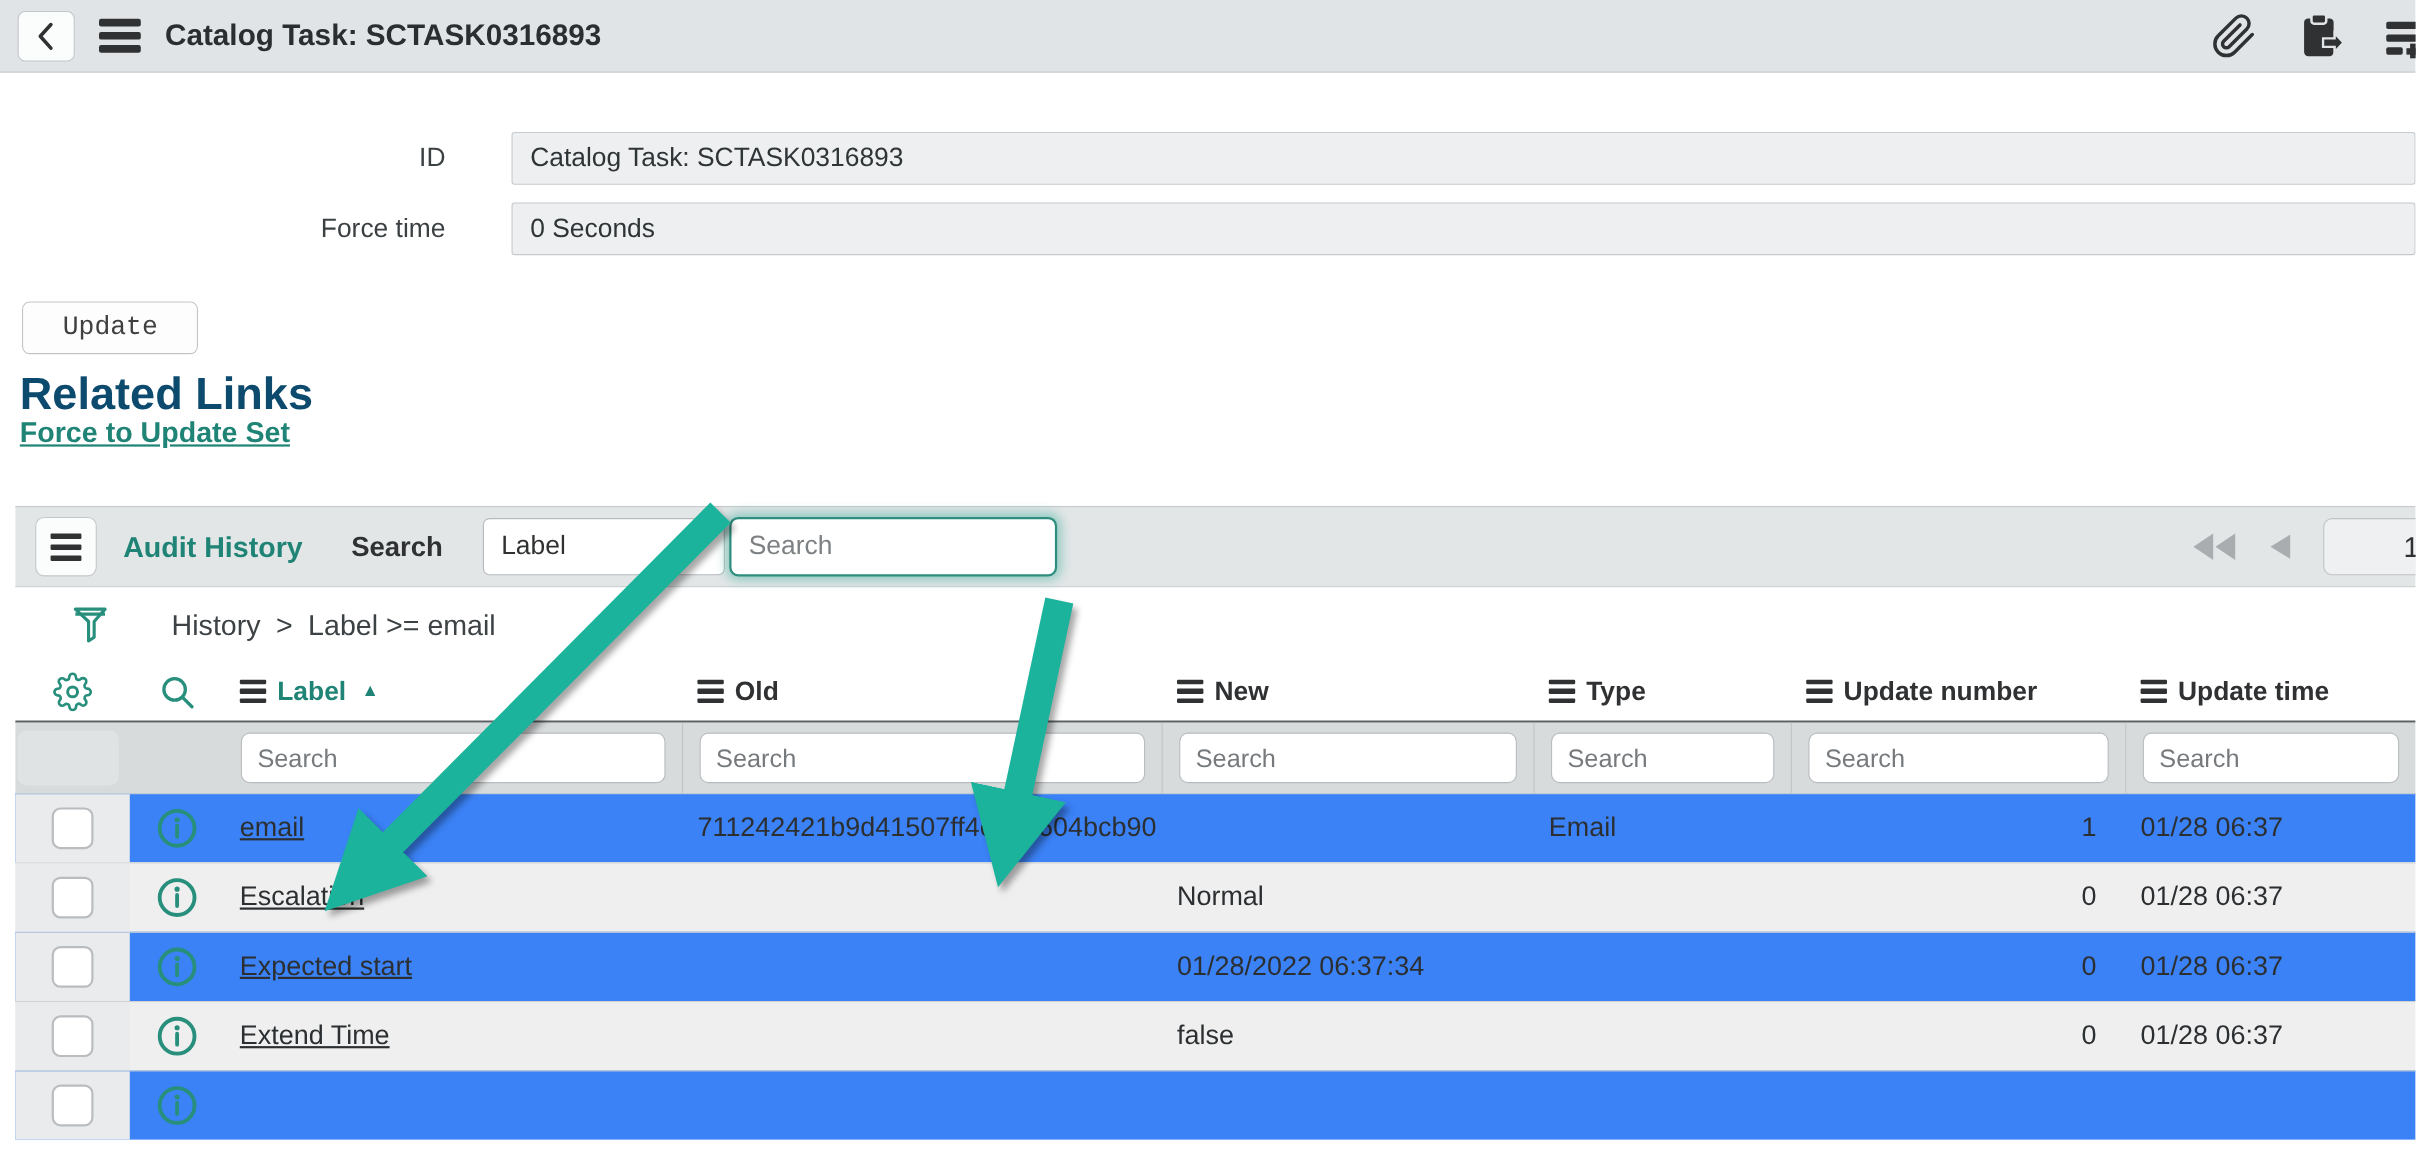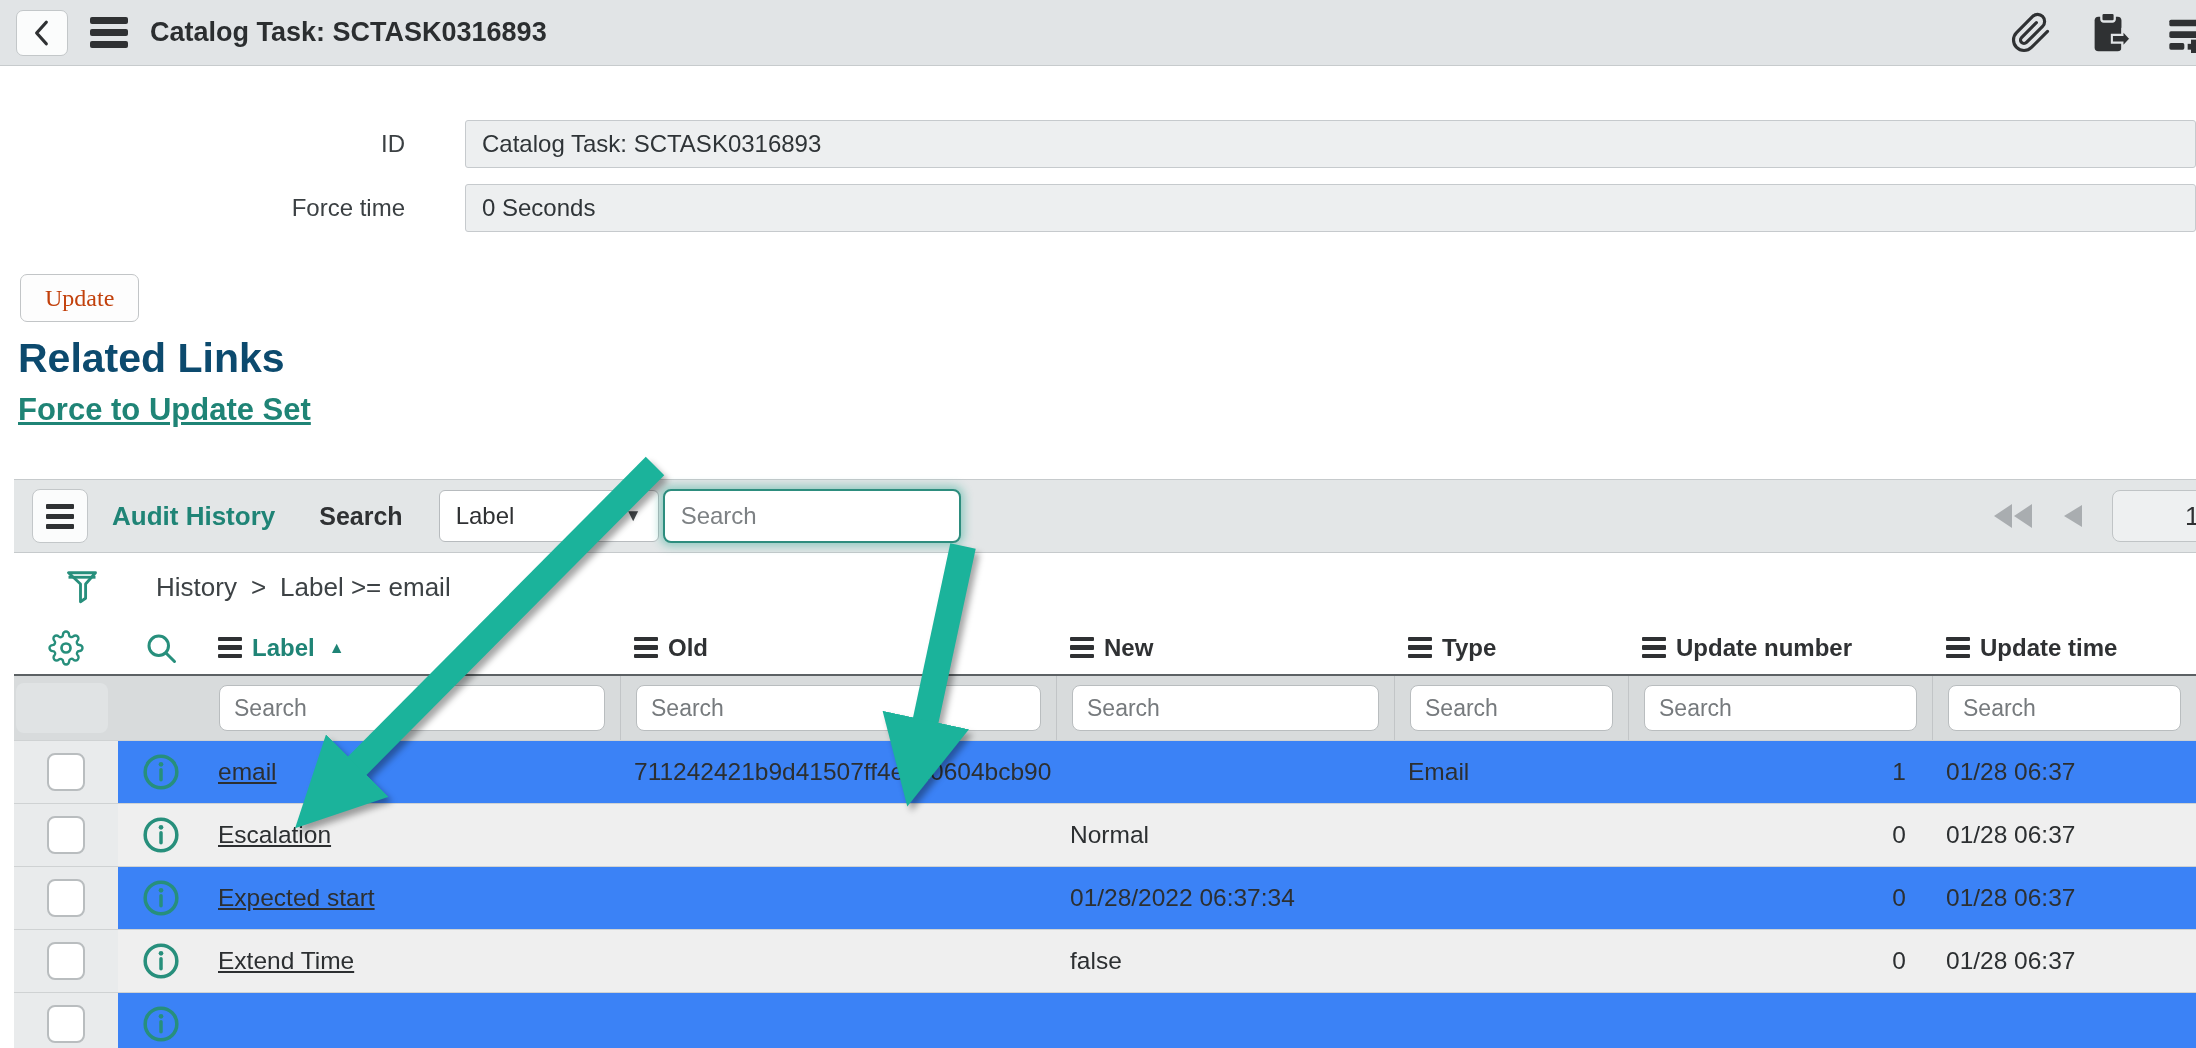--- a/index.html
+++ b/index.html
@@ -22,25 +22,25 @@
   .form-label { width:405px; text-align:right; font-size:24px; color:#3b4043; flex:none; }
   .form-gap { width:60px; flex:none; }
   .form-input { flex:1; height:48px; background:#edeff0; border:1px solid #c6cacd;
                 border-radius:3px; font-size:24px; color:#2f3437; padding:0 16px;
                 font-family:inherit; }
   .row-id { height:48px; }
   .row-table { height:44px; margin-top:22px; }
   .table-value { font-size:25px; color:#26292b; }
   .row-load { height:48px; margin-top:6px; }
 
-  .update-btn { margin:26px 0 0 20px; height:48px; padding:0 24px; background:#fdfdfd;
-                border:1px solid #c2c5c7; border-radius:7px; font-size:24px; color:#c2410c;
-                font-family:Liberation Serif, serif; }
+  .update-btn { margin:26px 0 0 20px; height:48px; padding:0 36px; background:#fdfdfd;
+                border:1px solid #c2c5c7; border-radius:7px; font-size:24px; color:#404040;
+                font-family:Liberation Mono, monospace; }
   .related-heading { margin:16px 0 0 18px; font-size:41px; font-weight:700; color:#0c4a6e; line-height:40px; }
-  .force-link { display:inline-block; margin:14px 0 0 18px; font-size:31px; font-weight:700;
+  .force-link { display:inline-block; margin:0 0 0 18px; font-size:26px; font-weight:700;
                 color:#1f8476; text-decoration:underline; }
 
   
   .audit { margin-top:51px; margin-left:14px; width:2182px; position:relative; }
   .audit-bar { height:74px; background:#e3e6e7; border-top:1px solid #c6cacc;
                border-bottom:1px solid #c6cacc; display:flex; align-items:center; padding-left:18px; }
   .list-burger-btn { width:56px; height:54px; background:#fbfcfc; border:1px solid #c3c7c9;
                      border-radius:8px; display:flex; flex-direction:column; gap:5px;
                      align-items:center; justify-content:center; }
   .list-burger-btn i { display:block; width:28px; height:5px; background:#2f3133; border-radius:1px; }

